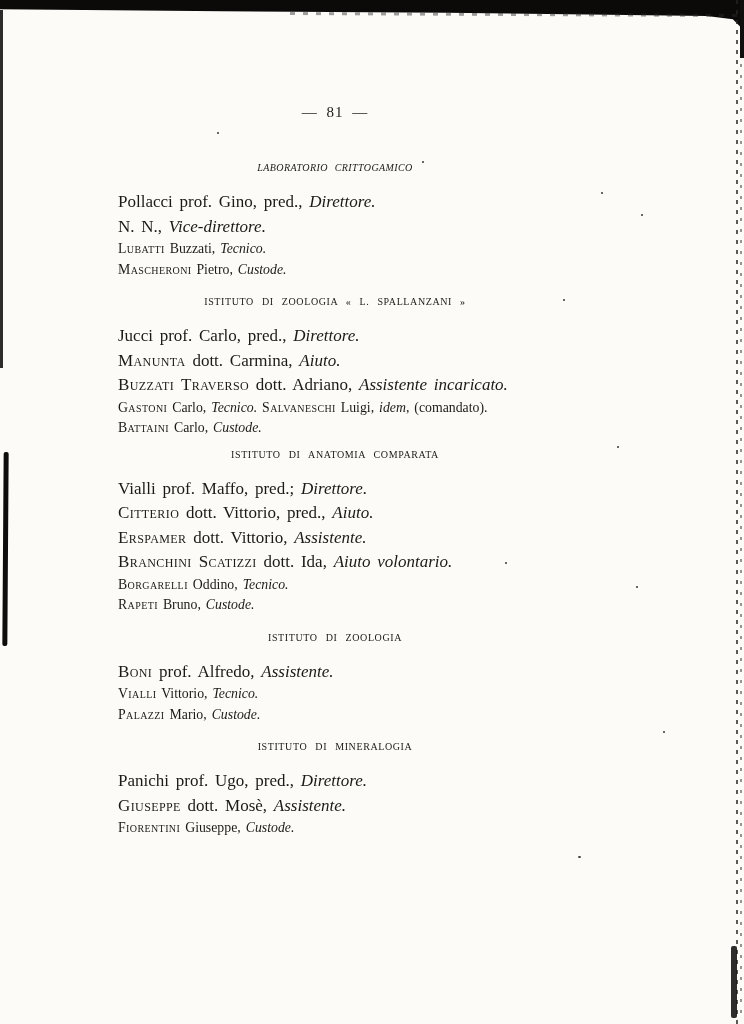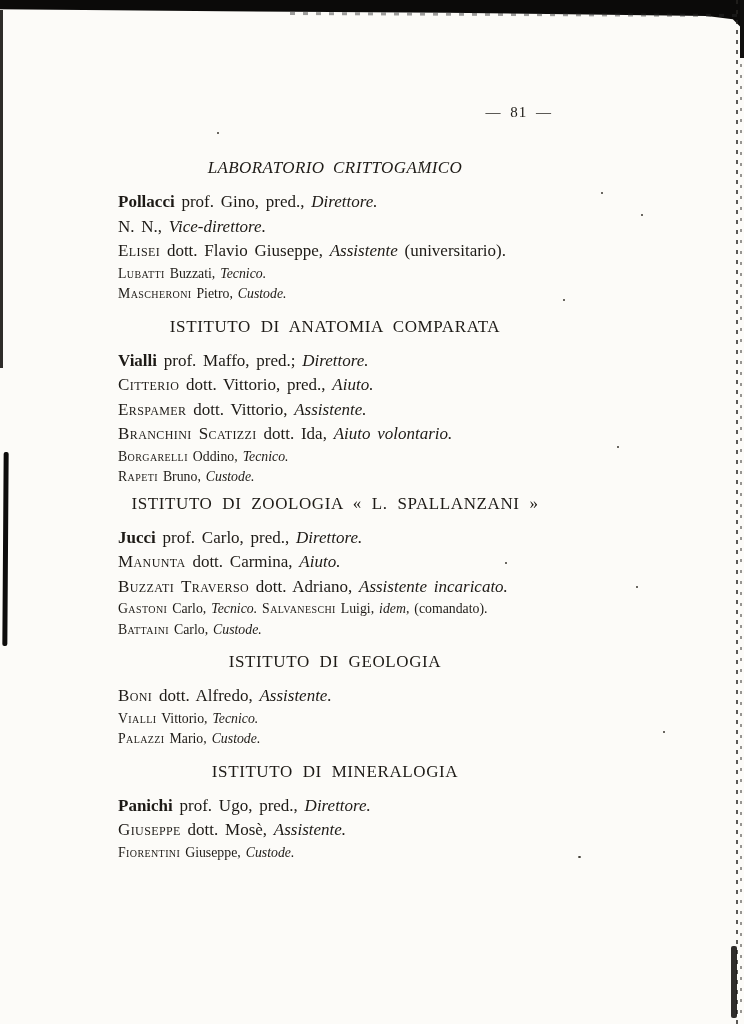--- a/index.html
+++ b/index.html
@@ -43,35 +43,35 @@
   .blob-bottom-right{
     position:absolute;left:731px;top:946px;width:6px;height:72px;background:#181614;
     opacity:.9;border-radius:2px;
   }
   .speck{position:absolute;background:#3a362f;border-radius:50%;}
   
   .content{
     position:absolute;left:118px;top:103px;width:434px;
   }
   .page-number{
-    text-align:right;font-size:15px;line-height:19px;letter-spacing:1px;
+    text-align:center;font-size:15px;line-height:19px;letter-spacing:1px;
     word-spacing:4px;margin:0 0 36px 0;
   }
   .staff-section{margin:12px 0 0 0;}
   .staff-section:first-of-type{margin-top:0;}
   .staff-section:nth-of-type(3){margin-top:6px;}
   .sec-title{
-    font-size:17px;font-weight:normal;text-align:center;line-height:20px;
+    font-size:10px;font-weight:normal;text-align:center;line-height:20px;
     letter-spacing:.6px;word-spacing:5px;margin:0 0 12px 0;white-space:nowrap;
   }
   .sec-title.it{font-style:italic;letter-spacing:.4px;word-spacing:4px;}
   .line{margin:0;}
   .line.n{font-size:17px;line-height:24.5px;word-spacing:2.5px;}
   .line.s{font-size:13.8px;line-height:20.5px;word-spacing:1.5px;}
-  .seg.b{font-weight:bold;}
+  .seg.b{font-weight:normal;}
   .seg.i{font-style:italic;}
   .seg.sc{font-variant:small-caps;letter-spacing:.4px;}
 </style>
 </head>
 <body>
 
 <div class="page">
 
   <div class="top-band"></div>
   <div class="underband-speckle"></div>
@@ -92,44 +92,43 @@
   <div class="speck" style="left:636px;top:586px;width:2px;height:2px"></div>
   <div class="speck" style="left:217px;top:132px;width:2px;height:2px"></div>
 
   <div class="content">
     <div class="page-number">— 81 —</div>
     <div>
         <section class="staff-section">
           <h2 class="sec-title it">LABORATORIO CRITTOGAMICO</h2>
           <p class="line n"><span class="seg b">Pollacci</span><span class="seg "> prof. Gino, pred., </span><span class="seg i">Direttore.</span></p>
           <p class="line n"><span class="seg ">N. N., </span><span class="seg i">Vice-direttore.</span></p>
-          <p class="line n"><span class="seg sc">Elisei</span><span class="seg "> dott. Flavio Giuseppe, </span><span class="seg i">Assistente</span><span class="seg "> (universitario).</span></p>
           <p class="line s"><span class="seg sc">Lubatti</span><span class="seg "> Buzzati, </span><span class="seg i">Tecnico.</span></p>
           <p class="line s"><span class="seg sc">Mascheroni</span><span class="seg "> Pietro, </span><span class="seg i">Custode.</span></p>
+        </section>
+        <section class="staff-section">
+          <h2 class="sec-title">ISTITUTO DI ZOOLOGIA « L. SPALLANZANI »</h2>
+          <p class="line n"><span class="seg b">Jucci</span><span class="seg "> prof. Carlo, pred., </span><span class="seg i">Direttore.</span></p>
+          <p class="line n"><span class="seg sc">Manunta</span><span class="seg "> dott. Carmina, </span><span class="seg i">Aiuto.</span></p>
+          <p class="line n"><span class="seg sc">Buzzati Traverso</span><span class="seg "> dott. Adriano, </span><span class="seg i">Assistente incaricato.</span></p>
+          <p class="line s"><span class="seg sc">Gastoni</span><span class="seg "> Carlo, </span><span class="seg i">Tecnico.</span><span class="seg "> </span><span class="seg sc">Salvaneschi</span><span class="seg "> Luigi, </span><span class="seg i">idem</span><span class="seg ">, (comandato).</span></p>
+          <p class="line s"><span class="seg sc">Battaini</span><span class="seg "> Carlo, </span><span class="seg i">Custode.</span></p>
         </section>
         <section class="staff-section">
           <h2 class="sec-title">ISTITUTO DI ANATOMIA COMPARATA</h2>
           <p class="line n"><span class="seg b">Vialli</span><span class="seg "> prof. Maffo, pred.; </span><span class="seg i">Direttore.</span></p>
           <p class="line n"><span class="seg sc">Citterio</span><span class="seg "> dott. Vittorio, pred., </span><span class="seg i">Aiuto.</span></p>
           <p class="line n"><span class="seg sc">Erspamer</span><span class="seg "> dott. Vittorio, </span><span class="seg i">Assistente.</span></p>
           <p class="line n"><span class="seg sc">Branchini Scatizzi</span><span class="seg "> dott. Ida, </span><span class="seg i">Aiuto volontario.</span></p>
           <p class="line s"><span class="seg sc">Borgarelli</span><span class="seg "> Oddino, </span><span class="seg i">Tecnico.</span></p>
           <p class="line s"><span class="seg sc">Rapeti</span><span class="seg "> Bruno, </span><span class="seg i">Custode.</span></p>
         </section>
         <section class="staff-section">
-          <h2 class="sec-title">ISTITUTO DI ZOOLOGIA « L. SPALLANZANI »</h2>
-          <p class="line n"><span class="seg b">Jucci</span><span class="seg "> prof. Carlo, pred., </span><span class="seg i">Direttore.</span></p>
-          <p class="line n"><span class="seg sc">Manunta</span><span class="seg "> dott. Carmina, </span><span class="seg i">Aiuto.</span></p>
-          <p class="line n"><span class="seg sc">Buzzati Traverso</span><span class="seg "> dott. Adriano, </span><span class="seg i">Assistente incaricato.</span></p>
-          <p class="line s"><span class="seg sc">Gastoni</span><span class="seg "> Carlo, </span><span class="seg i">Tecnico.</span><span class="seg "> </span><span class="seg sc">Salvaneschi</span><span class="seg "> Luigi, </span><span class="seg i">idem</span><span class="seg ">, (comandato).</span></p>
-          <p class="line s"><span class="seg sc">Battaini</span><span class="seg "> Carlo, </span><span class="seg i">Custode.</span></p>
-        </section>
-        <section class="staff-section">
-          <h2 class="sec-title">ISTITUTO DI GEOLOGIA</h2>
-          <p class="line n"><span class="seg sc">Boni</span><span class="seg "> dott. Alfredo, </span><span class="seg i">Assistente.</span></p>
+          <h2 class="sec-title">ISTITUTO DI ZOOLOGIA</h2>
+          <p class="line n"><span class="seg sc">Boni</span><span class="seg "> prof. Alfredo, </span><span class="seg i">Assistente.</span></p>
           <p class="line s"><span class="seg sc">Vialli</span><span class="seg "> Vittorio, </span><span class="seg i">Tecnico.</span></p>
           <p class="line s"><span class="seg sc">Palazzi</span><span class="seg "> Mario, </span><span class="seg i">Custode.</span></p>
         </section>
         <section class="staff-section">
           <h2 class="sec-title">ISTITUTO DI MINERALOGIA</h2>
           <p class="line n"><span class="seg b">Panichi</span><span class="seg "> prof. Ugo, pred., </span><span class="seg i">Direttore.</span></p>
           <p class="line n"><span class="seg sc">Giuseppe</span><span class="seg "> dott. Mosè, </span><span class="seg i">Assistente.</span></p>
           <p class="line s"><span class="seg sc">Fiorentini</span><span class="seg "> Giuseppe, </span><span class="seg i">Custode.</span></p>
         </section>
       </div>

